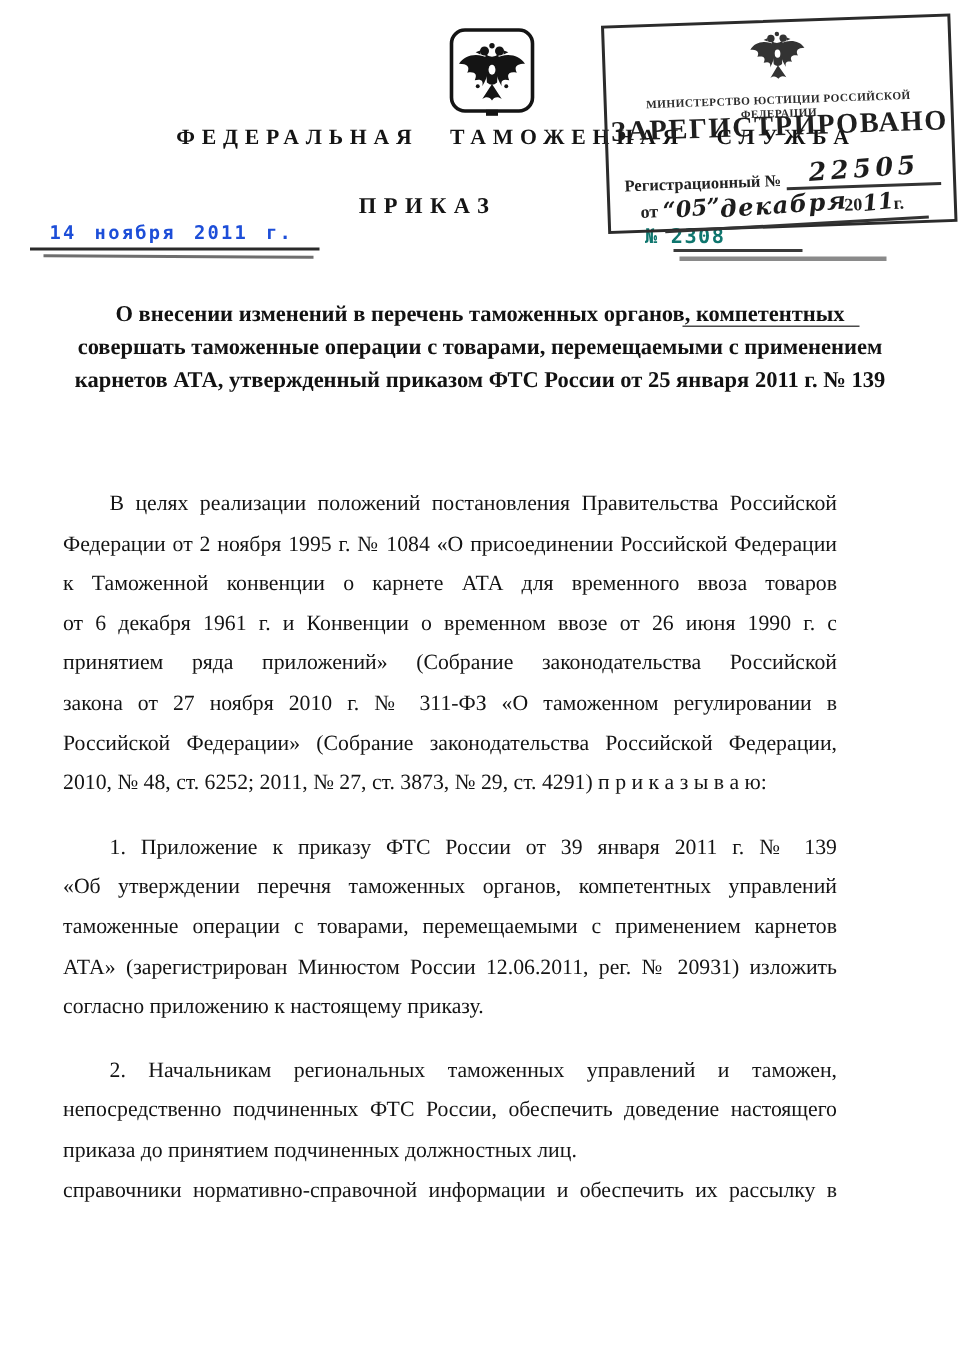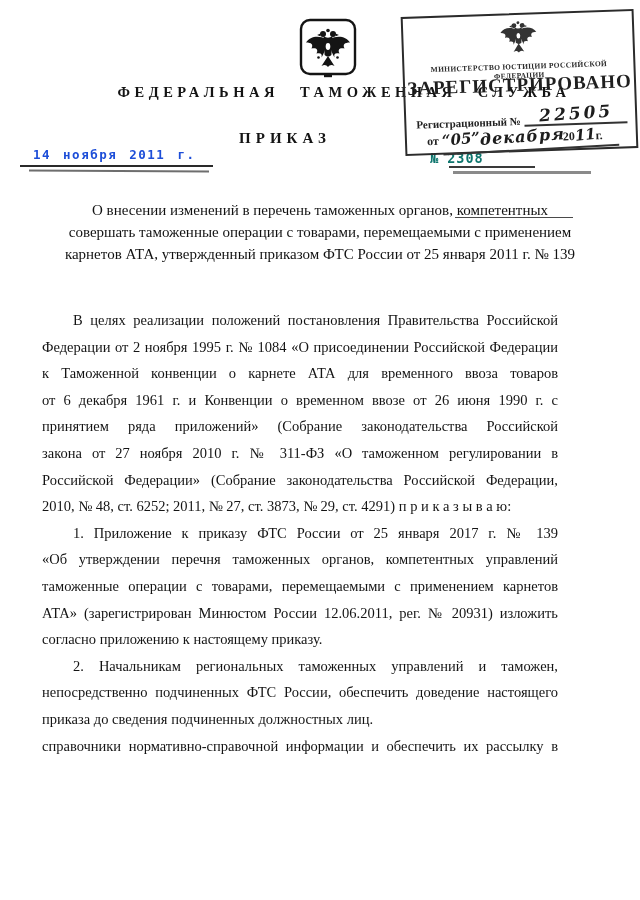--- a/index.html
+++ b/index.html
@@ -97,33 +97,33 @@
   }
   .hand-reg { font-size:17px; letter-spacing:3px; transform:rotate(-2deg); }
   .hand-day { font-size:15px; transform:rotate(-3deg); }
   .hand-month { font-size:16px; letter-spacing:1px; transform:rotate(-2deg); margin-right:-2px; }
   .hand-year { font-size:15px; transform:rotate(-4deg); }
 
   
   .order-title {
     position:absolute; left:42px; top:199px; width:556px;
     text-align:center;
-    font-weight:normal; font-size:15px; line-height:22px;
+    font-weight:bold; font-size:15px; line-height:22px;
     color:#121212;
   }
   .artifact-underline { position:absolute; left:455px; top:217px; width:118px; height:1.2px; background:#4a4a4a; }
 
   
   .order-body {
     position:absolute; left:42px; top:307px; width:516px;
     font-size:14.5px; line-height:26.6px;
     color:#141414;
   }
   .order-body .line { text-align:justify; text-align-last:justify; }
-  .order-body .line.first { padding-left:31px; }
+  .order-body .line.first { padding-left:31px;margin-top:16px; }
   .order-body .line.last { text-align-last:left; }
 </style>
 </head>
 <body>
 
 <div class="page">
 
   <div class="fts-emblem">
     <svg width="58" height="62" viewBox="0 0 58 62" xmlns="http://www.w3.org/2000/svg">
       <rect x="2" y="2" width="54" height="54" rx="9" fill="none" stroke="#141414" stroke-width="2.4"></rect>
@@ -198,24 +198,24 @@
 
   <div class="order-body">
       <div class="line first">В целях реализации положений постановления Правительства Российской</div>
       <div class="line">Федерации от 2 ноября 1995 г. № 1084 «О присоединении Российской Федерации</div>
       <div class="line">к Таможенной конвенции о карнете АТА для временного ввоза товаров</div>
       <div class="line">от 6 декабря 1961 г. и Конвенции о временном ввозе от 26 июня 1990 г. с</div>
       <div class="line">принятием ряда приложений» (Собрание законодательства Российской</div>
       <div class="line">закона от 27 ноября 2010 г. № 311-ФЗ «О таможенном регулировании в</div>
       <div class="line">Российской Федерации» (Собрание законодательства Российской Федерации,</div>
       <div class="line last">2010, № 48, ст. 6252; 2011, № 27, ст. 3873, № 29, ст. 4291) п р и к а з ы в а ю:</div>
-      <div class="line first">1. Приложение к приказу ФТС России от 25 января 2017 г. № 139</div>
+      <div class="line first">1. Приложение к приказу ФТС России от 39 января 2011 г. № 139</div>
       <div class="line">«Об утверждении перечня таможенных органов, компетентных управлений</div>
       <div class="line">таможенные операции с товарами, перемещаемыми с применением карнетов</div>
       <div class="line">АТА» (зарегистрирован Минюстом России 12.06.2011, рег. № 20931) изложить</div>
       <div class="line last">согласно приложению к настоящему приказу.</div>
       <div class="line first">2. Начальникам региональных таможенных управлений и таможен,</div>
       <div class="line">непосредственно подчиненных ФТС России, обеспечить доведение настоящего</div>
-      <div class="line last">приказа до сведения подчиненных должностных лиц.</div>
+      <div class="line last">приказа до принятием подчиненных должностных лиц.</div>
       <div class="line">справочники нормативно-справочной информации и обеспечить их рассылку в</div>
     </div>
 
 </div>
 
 </body></html>

